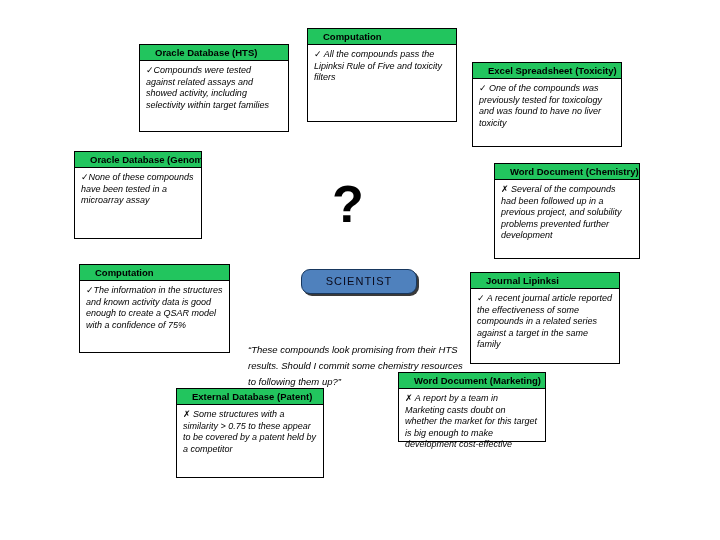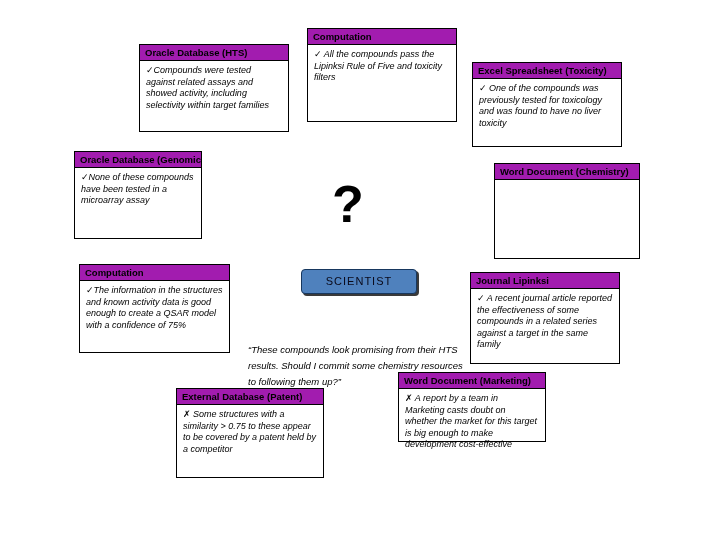--- a/index.html
+++ b/index.html
@@ -16,26 +16,26 @@
     color: #000000;
     overflow: hidden;
   }
   .box {
     position: absolute;
     border: 1px solid #000000;
     background: #ffffff;
     box-sizing: border-box;
   }
   .box-title {
-    background: #a21caf;
+    background: #22c55e;
     border-bottom: 1px solid #000000;
     font-weight: bold;
     font-size: 9.5px;
     line-height: 11px;
-    padding: 2px 5px;
+    padding: 2px 15px;
     white-space: nowrap;
     overflow: hidden;
   }
   .box-body {
     font-style: italic;
     font-size: 9px;
     line-height: 11.5px;
     padding: 4px 6px;
   }
   
@@ -61,21 +61,21 @@
     color: #000000;
   }
   .scientist {
     position: absolute;
     left: 301px;
     top: 269px;
     width: 114px;
     height: 23px;
     background: #4F81BD;
     border: 1px solid #17375E;
-    border-radius: 4px;
+    border-radius: 9px;
     box-shadow: 2px 2px 0 #3a3a3a;
     text-align: center;
     line-height: 23px;
     font-size: 11px;
     letter-spacing: 1px;
     color: #0a0a1a;
     cursor: pointer;
   }
   .quote {
     position: absolute;
@@ -109,20 +109,21 @@
     <div class="box-body">✓ One of the compounds was previously tested for toxicology and was found to have no liver toxicity</div>
   </div>
 
   <div class="box pos-genomics">
     <div class="box-title">Oracle Database (Genomics)</div>
     <div class="box-body">✓None of these compounds have been tested in a microarray assay</div>
   </div>
 
   <div class="box pos-chemistry">
     <div class="box-title">Word Document (Chemistry)</div>
+    <div class="box-body">✗ Several of the compounds had been followed up in a previous project, and solubility problems prevented further development</div>
   </div>
 
   <div class="box pos-comp-left">
     <div class="box-title">Computation</div>
     <div class="box-body">✓The information in the structures and known activity data is good enough to create a QSAR model with a confidence of 75%</div>
   </div>
 
   <div class="box pos-journal">
     <div class="box-title">Journal Lipinksi</div>
     <div class="box-body">✓ A recent journal article reported the effectiveness of some compounds in a related series against a target in the same family</div>

